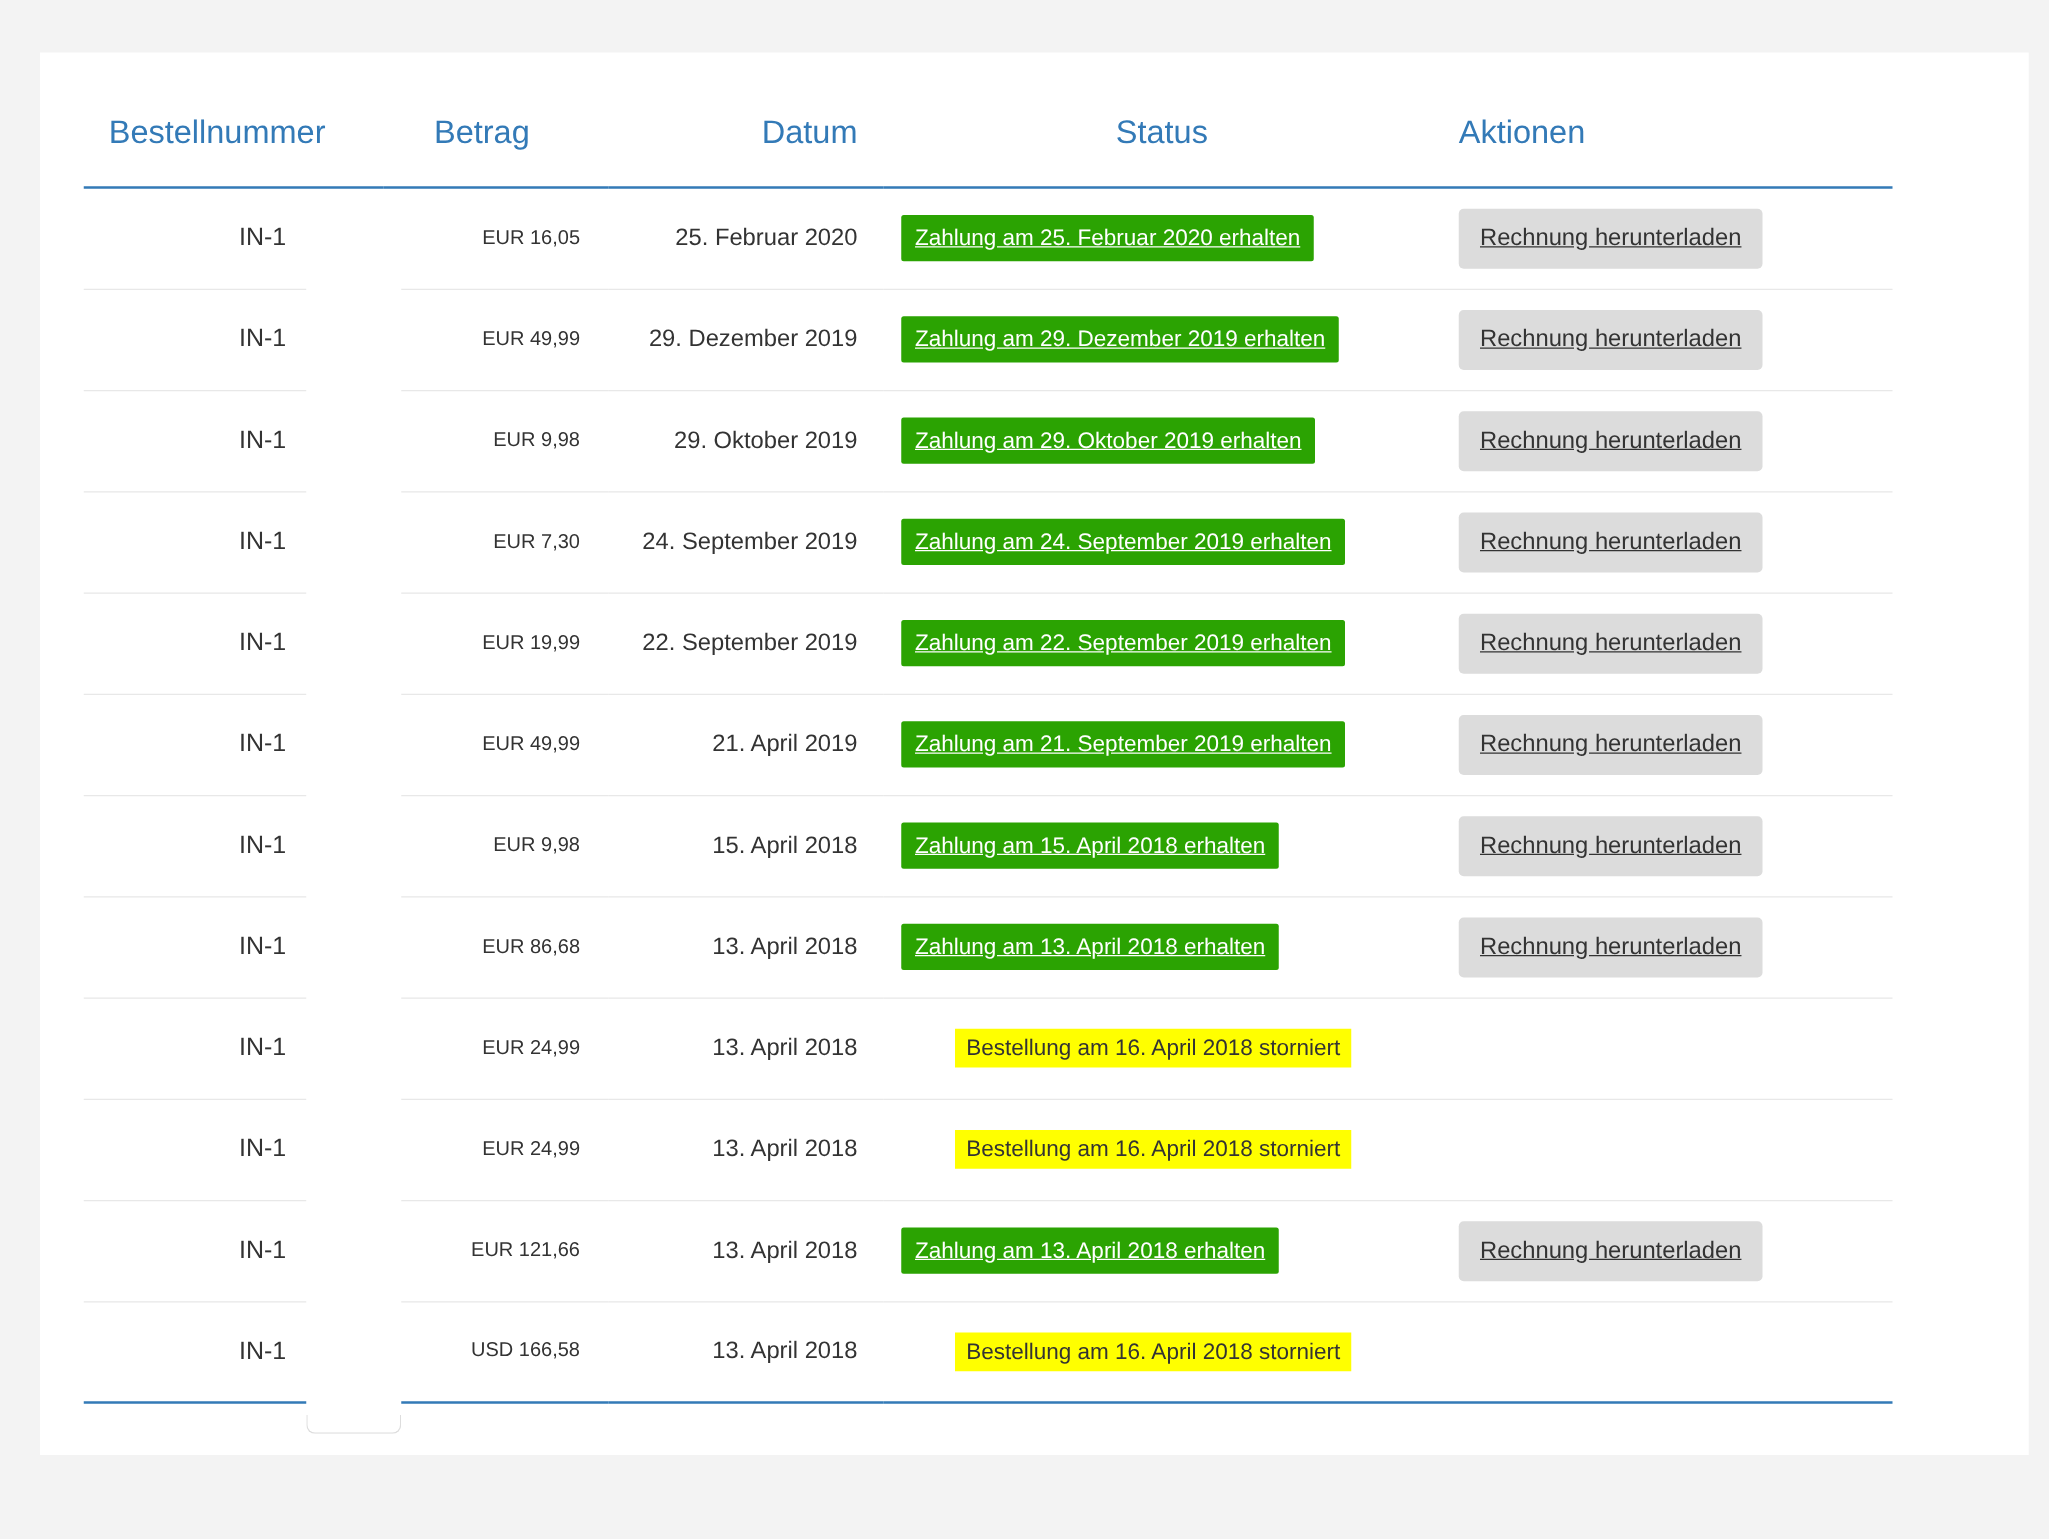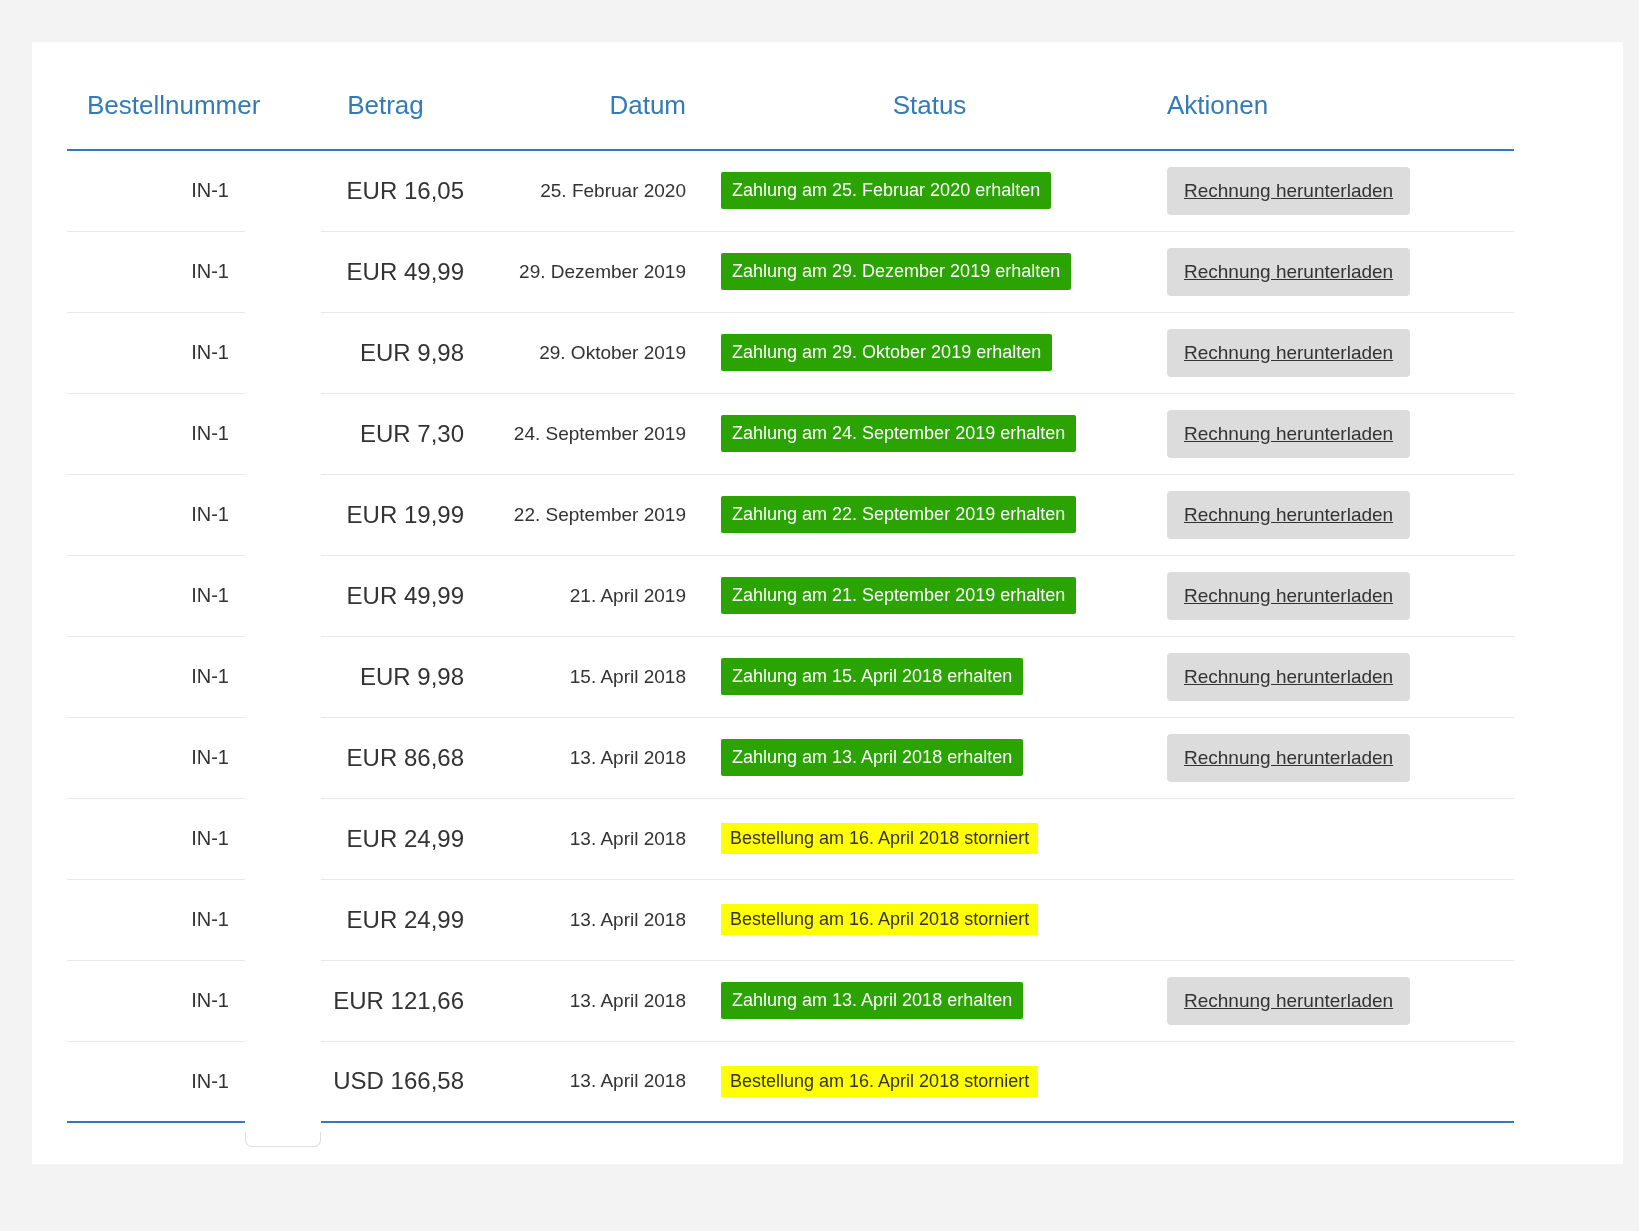--- a/index.html
+++ b/index.html
@@ -49,40 +49,42 @@
     border-bottom: 1px solid #e8e8e8;
     font-size: 19px;
     color: #333;
     vertical-align: middle;
     white-space: nowrap;
   }
   tbody tr:last-child td {
     border-bottom: 2px solid var(--header-rule, #337ab7);
   }
   td.col-order   { text-align: right; padding-right: 78px; font-size: 20px; }
-  td.col-amount  { text-align: right; padding-right: 23px; font-size: 24px; }
+  td.col-amount  { text-align: right; padding-right: 23px; font-size: 16px; }
   td.col-date    { text-align: right; padding-right: 21px; }
   td.col-status  { text-align: left;  padding-left: 14px; }
   td.col-actions { text-align: left;  padding-left: 15px; }
 
   .status-badge {
     display: inline-block;
     white-space: nowrap;
     font-size: 18px;
   }
   .status-badge.paid {
     background: var(--status-paid-bg, #2ba302);
     color: var(--status-paid-text, #ffffff);
     padding: 8px 11px;
     border-radius: 2px;
+    text-decoration: underline;
   }
   .status-badge.cancelled {
     background: var(--status-cancelled-bg, #ffff00);
     color: var(--status-cancelled-text, #333333);
     padding: 5px 9px;
+    margin-left: 43px;
   }
   .download-button {
     font-family: "Liberation Sans", sans-serif;
     font-size: 19px;
     color: var(--action-button-text, #333333);
     background: var(--action-button-bg, #dcdcdc);
     border: none;
     border-radius: 4px;
     padding: 13px 17px;
     white-space: nowrap;

